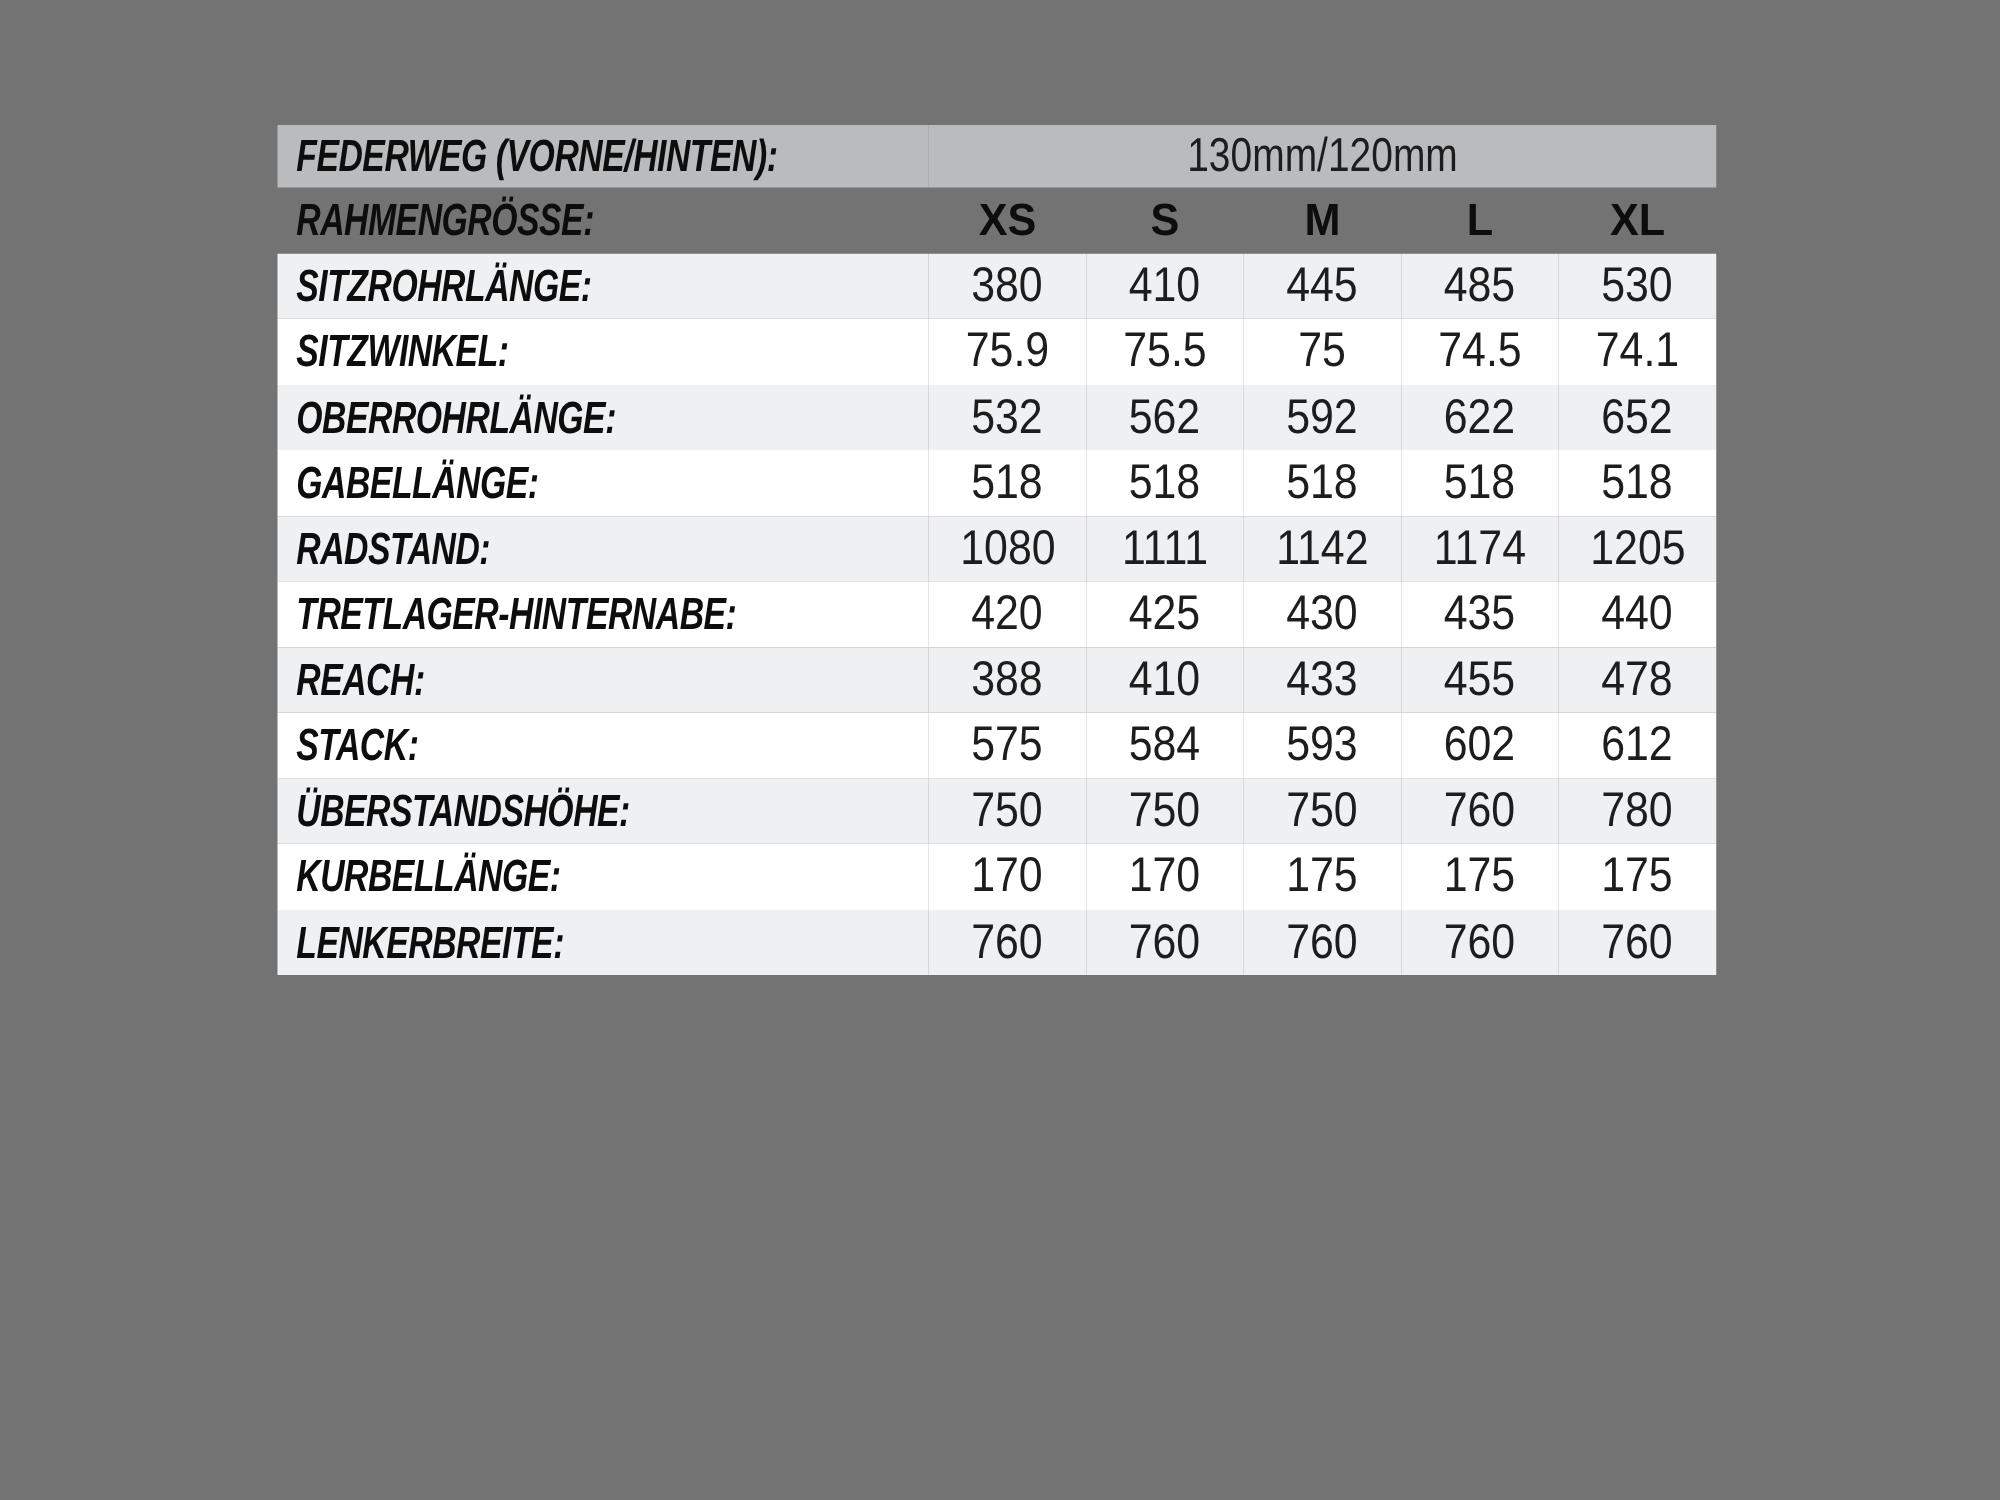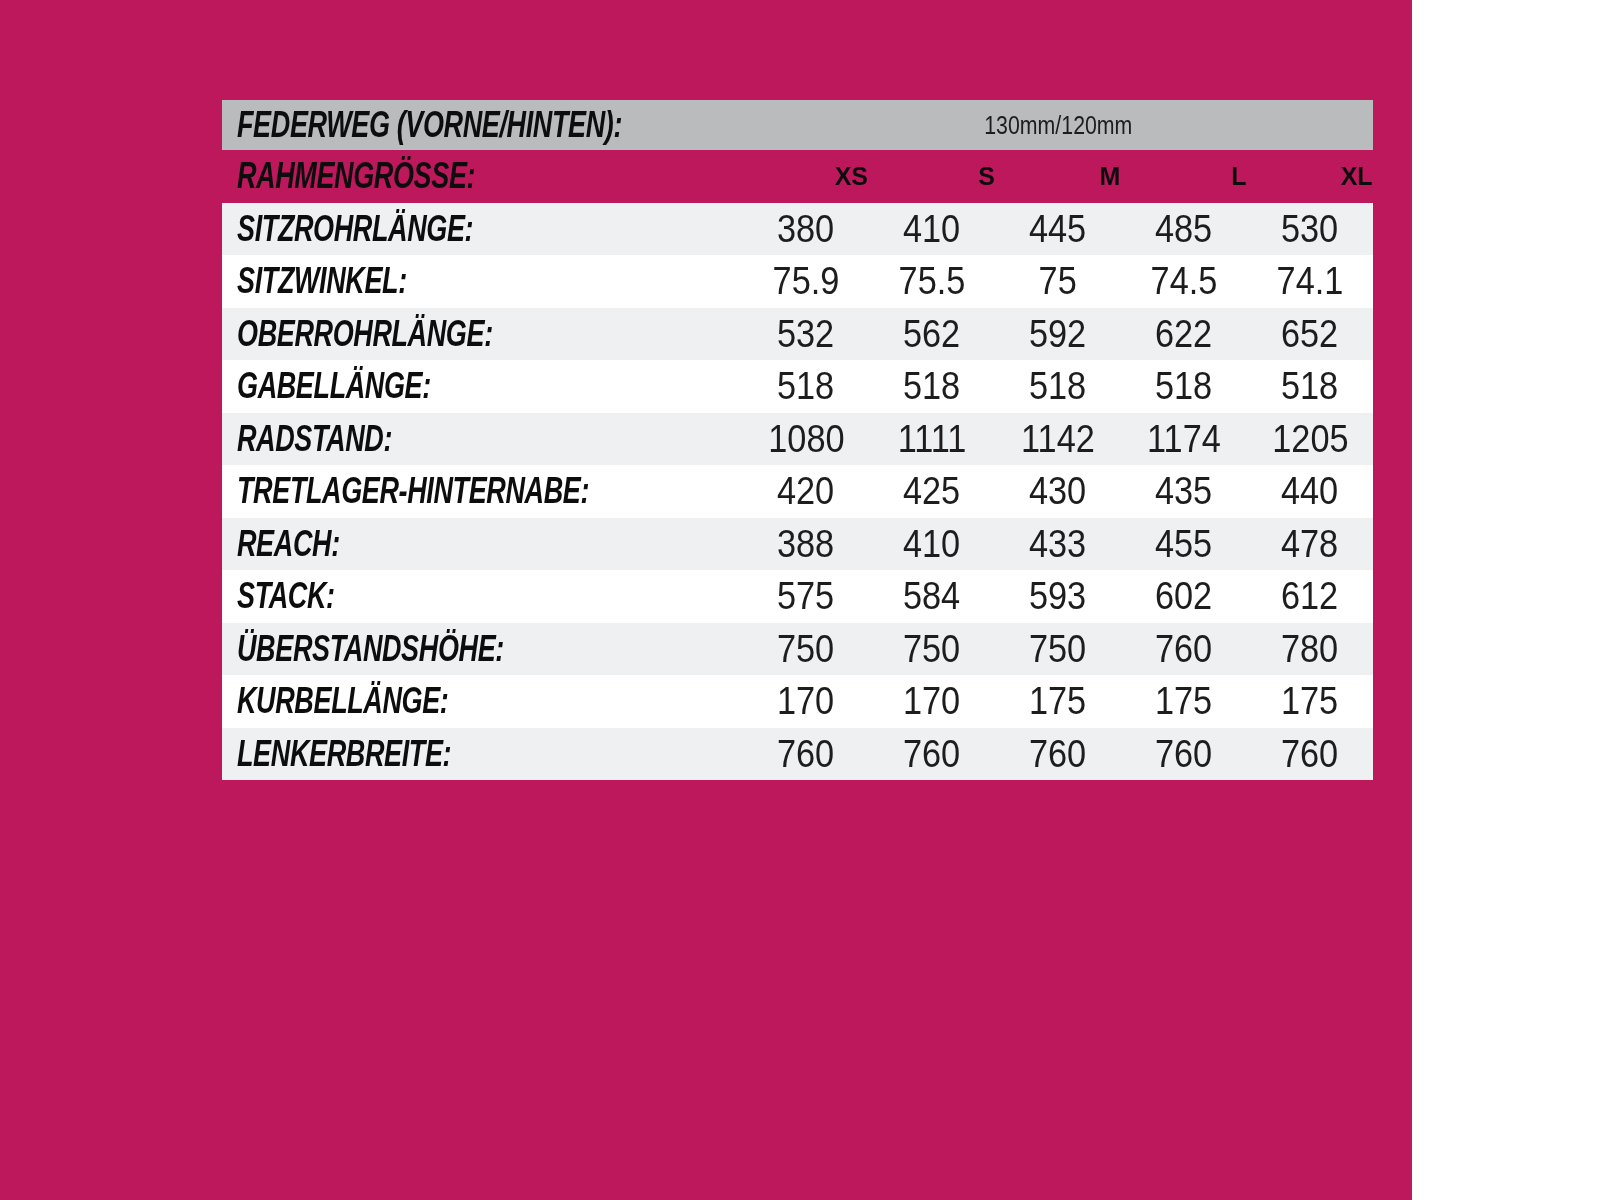--- a/index.html
+++ b/index.html
@@ -3,23 +3,23 @@
 <meta charset="utf-8">
 <style>
   html, body {
     margin: 0;
     padding: 0;
     background: #ffffff;
     font-family: "Liberation Sans", sans-serif;
   }
   .canvas {
     position: relative;
-    width: 1412px;
+    width: 1600px;
     height: 1200px;
-    background: #be185d;
+    background: #737373;
     overflow: hidden;
   }
   table.geo {
     position: absolute;
     left: 222px;
     top: 100px;
     width: 1151px;
     border-collapse: collapse;
     table-layout: fixed;
   }
@@ -59,26 +59,25 @@
     vertical-align: middle;
     white-space: nowrap;
   }
   .num {
     display: inline-block;
     transform: scaleX(0.88);
     transform-origin: 50% 50%;
   }
   td.size {
     font-weight: bold;
-    font-size: 26px;
+    font-size: 36px;
     color: #0d0d0d;
-    text-align: right;
   }
   td.size .num { transform: scaleX(0.96); }
-  td.susp-val { font-size: 26px; margin-top: 40px; }
+  td.susp-val { font-size: 38px; margin-top: 40px; }
   td.susp-val .num { transform: scaleX(0.82); }
 </style>
 </head>
 <body>
 
 <div class="canvas">
   <table class="geo">
     <colgroup>
       <col class="c-label">
       <col class="c-val">

